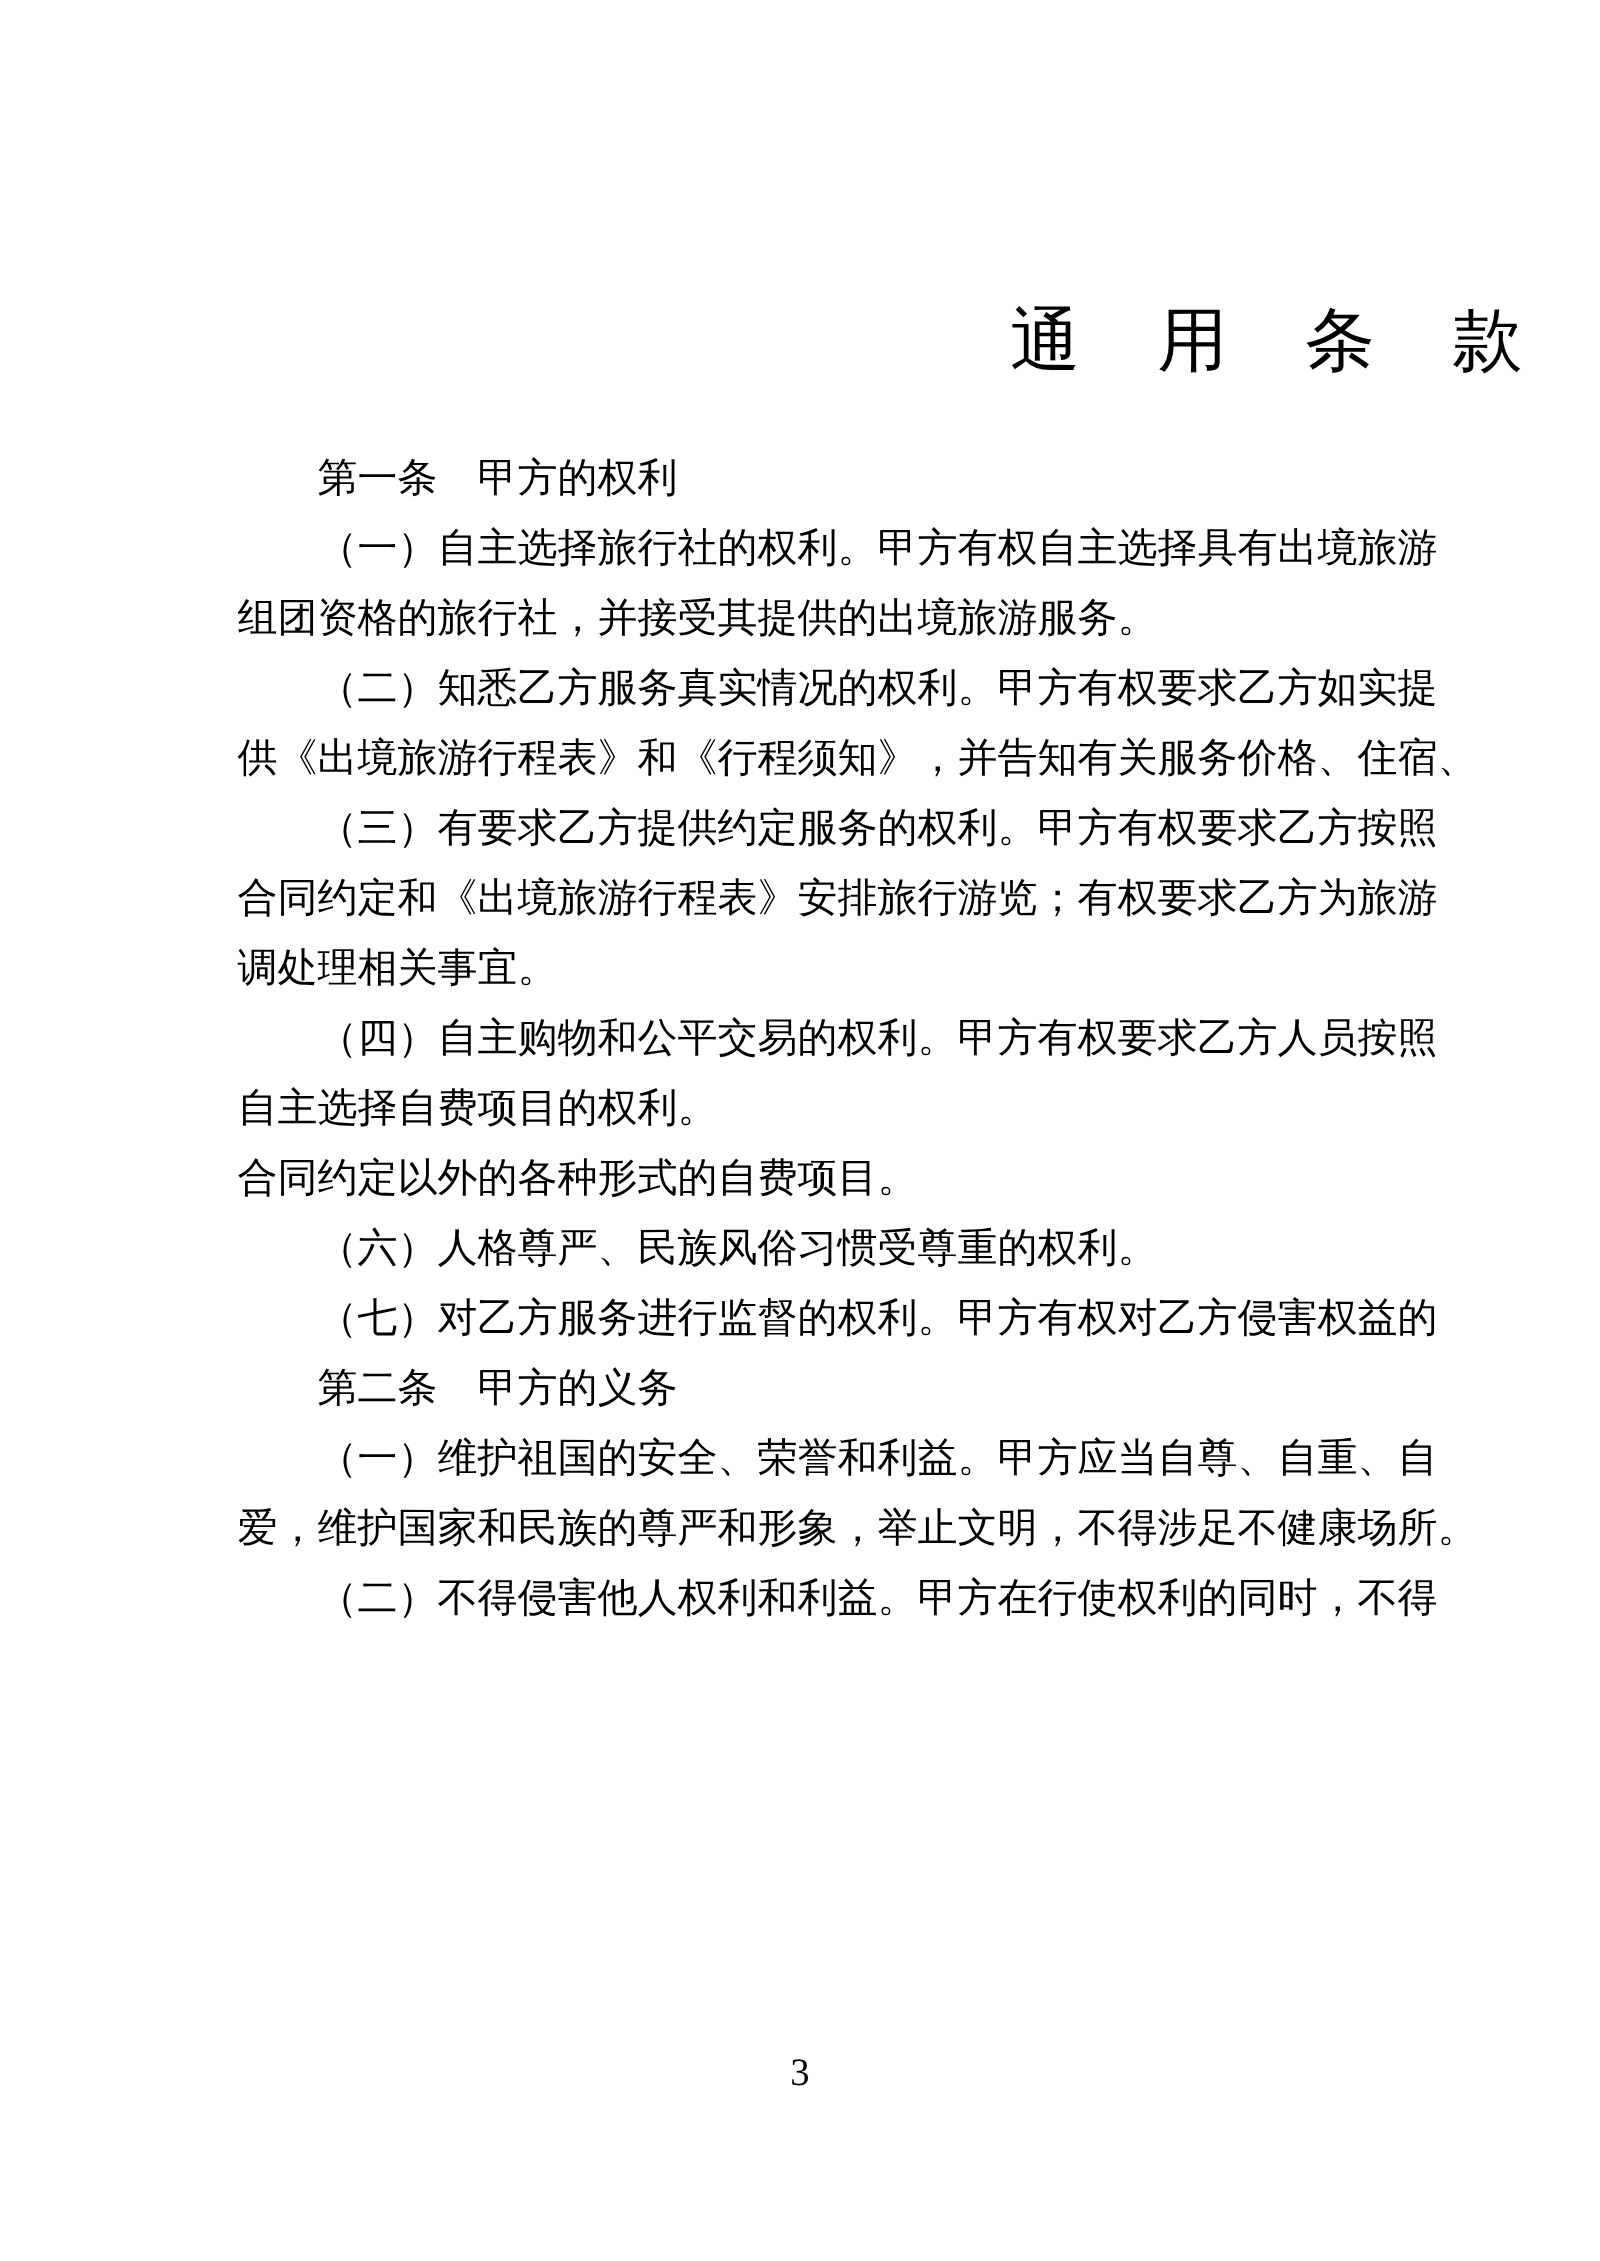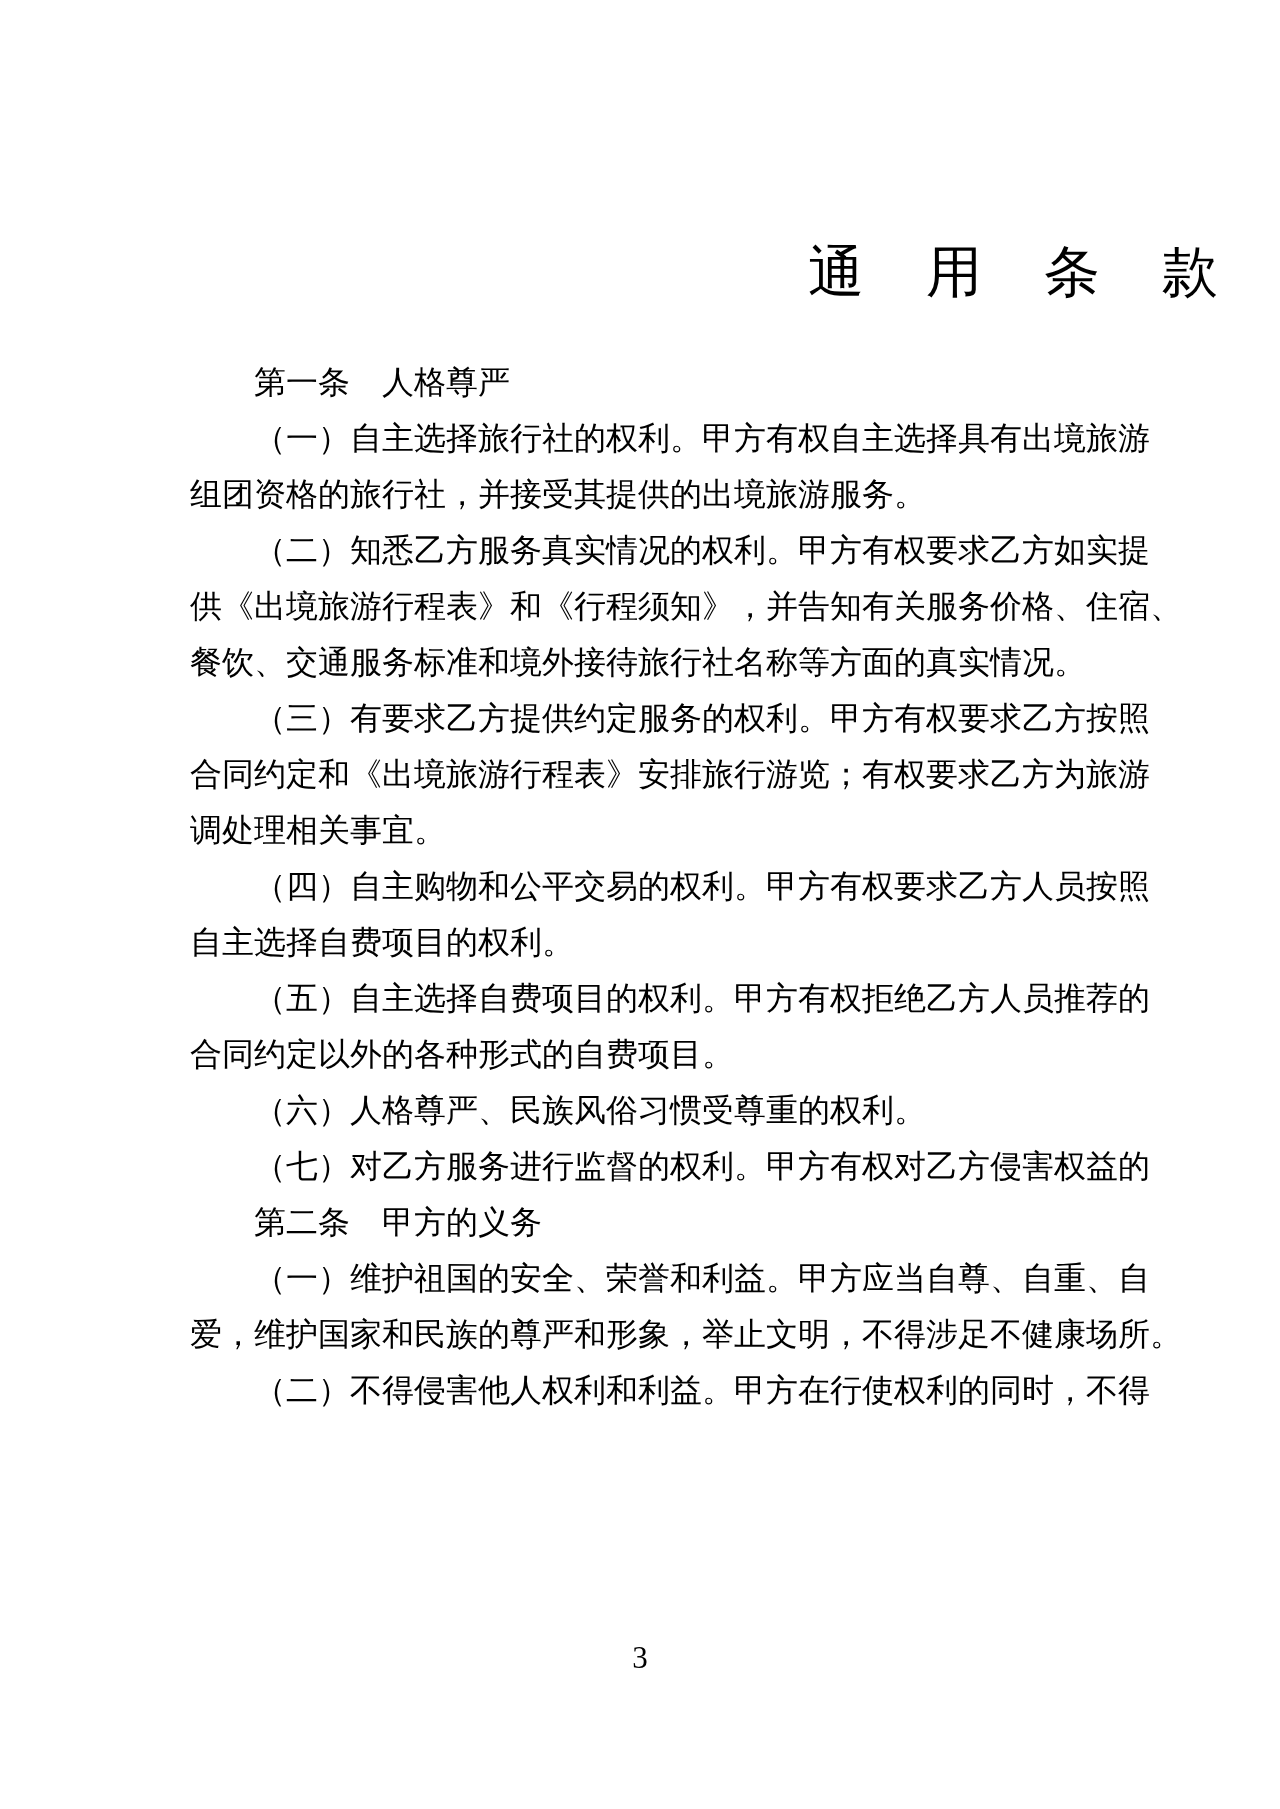--- a/index.html
+++ b/index.html
@@ -55,32 +55,30 @@
     line-height: 40px;
   }
 </style>
 </head>
 <body>
 
 <div class="page">
   <h1 class="doc-title">通用条款</h1>
 
   <div class="doc-body">
-      <div class="line first">第一条　人格尊严</div>
+      <div class="line first">第一条　甲方的权利</div>
       <div class="line first">（一）自主选择旅行社的权利。甲方有权自主选择具有出境旅游</div>
       <div class="line">组团资格的旅行社，并接受其提供的出境旅游服务。</div>
       <div class="line first">（二）知悉乙方服务真实情况的权利。甲方有权要求乙方如实提</div>
       <div class="line">供《出境旅游行程表》和《行程须知》，并告知有关服务价格、住宿、</div>
-      <div class="line">餐饮、交通服务标准和境外接待旅行社名称等方面的真实情况。</div>
       <div class="line first">（三）有要求乙方提供约定服务的权利。甲方有权要求乙方按照</div>
       <div class="line">合同约定和《出境旅游行程表》安排旅行游览；有权要求乙方为旅游</div>
       <div class="line">调处理相关事宜。</div>
       <div class="line first">（四）自主购物和公平交易的权利。甲方有权要求乙方人员按照</div>
       <div class="line">自主选择自费项目的权利。</div>
-      <div class="line first">（五）自主选择自费项目的权利。甲方有权拒绝乙方人员推荐的</div>
       <div class="line">合同约定以外的各种形式的自费项目。</div>
       <div class="line first">（六）人格尊严、民族风俗习惯受尊重的权利。</div>
       <div class="line first">（七）对乙方服务进行监督的权利。甲方有权对乙方侵害权益的</div>
       <div class="line first">第二条　甲方的义务</div>
       <div class="line first">（一）维护祖国的安全、荣誉和利益。甲方应当自尊、自重、自</div>
       <div class="line">爱，维护国家和民族的尊严和形象，举止文明，不得涉足不健康场所。</div>
       <div class="line first">（二）不得侵害他人权利和利益。甲方在行使权利的同时，不得</div>
     </div>
 
   <div class="page-number">3</div>

